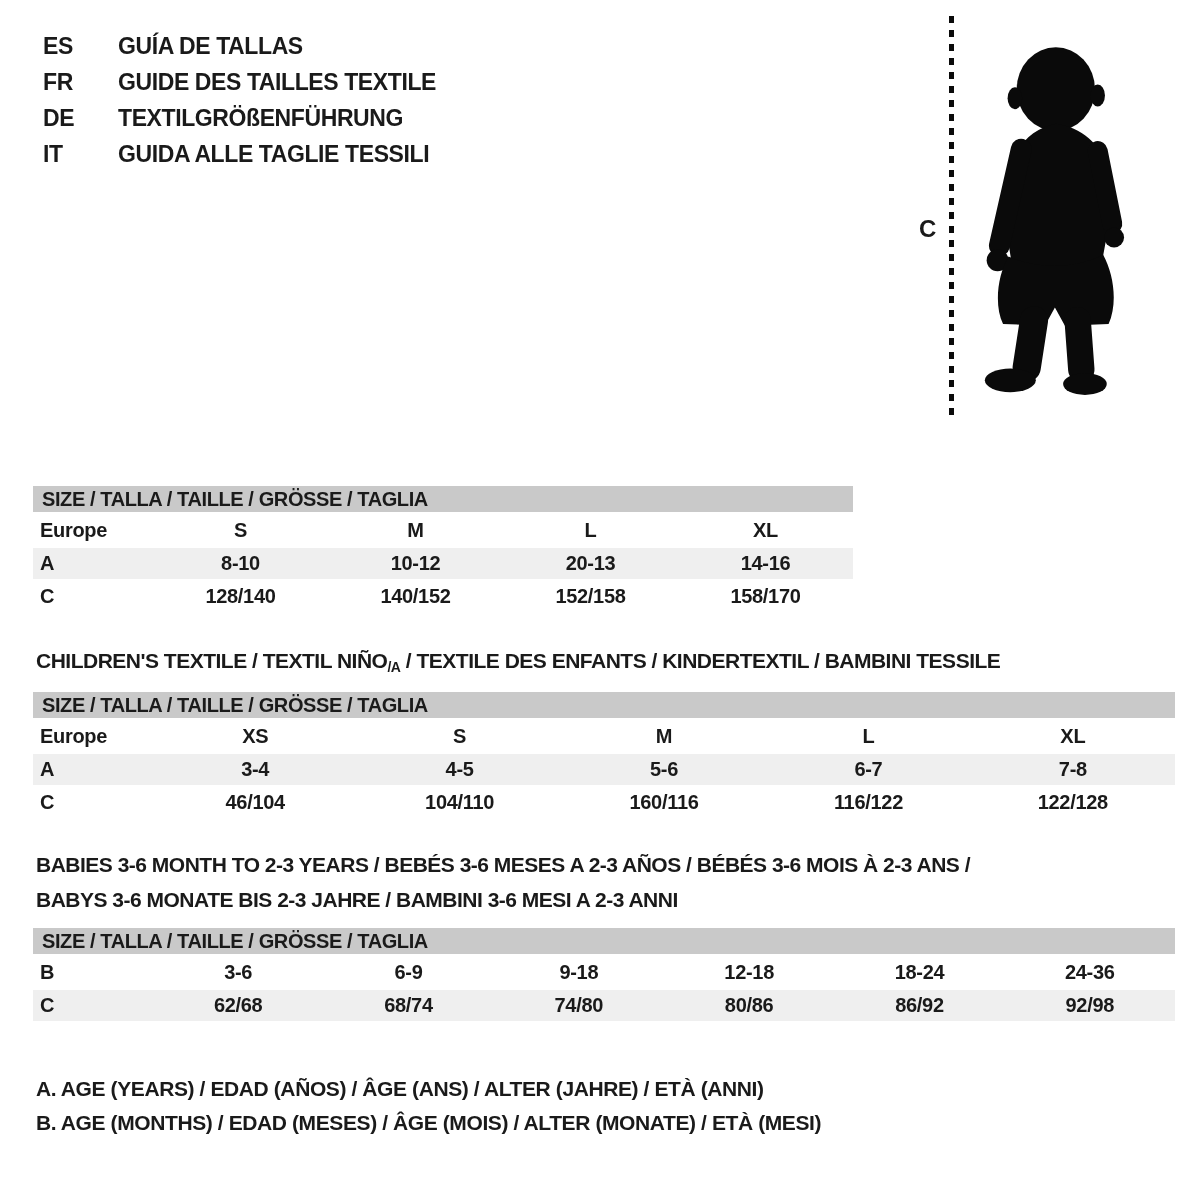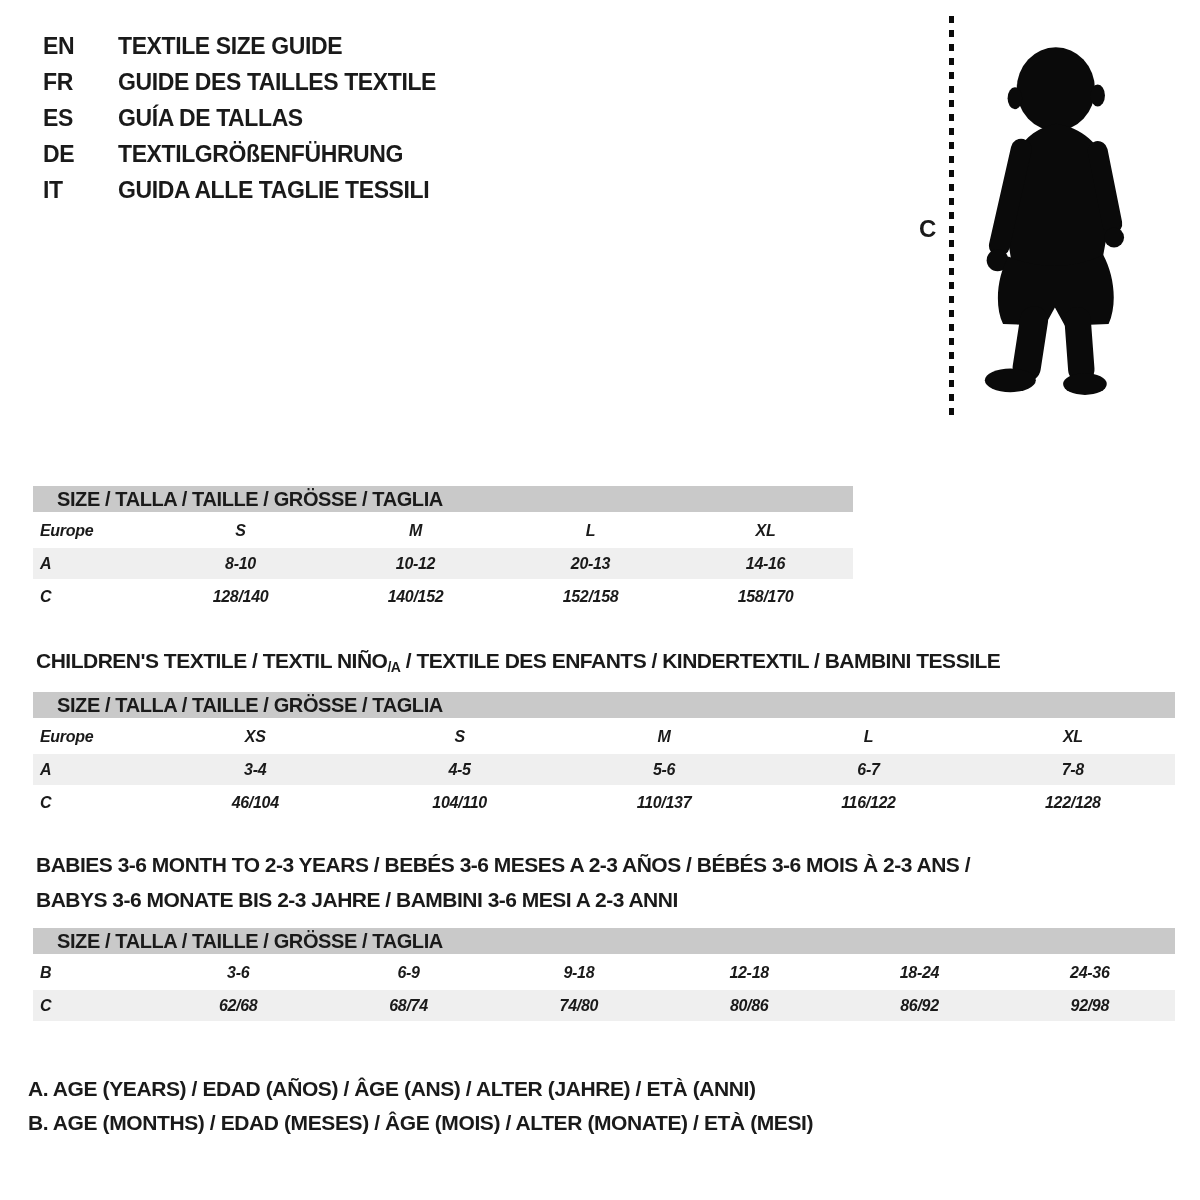--- a/index.html
+++ b/index.html
@@ -39,50 +39,46 @@
   .sil-st{stroke:var(--sil);fill:none;}
 
   
   .sec-title{position:absolute;left:36px;font-size:21px;line-height:34px;letter-spacing:-0.5px;white-space:nowrap;}
   .sub-a{font-size:14px;vertical-align:-4px;}
 
   
   .tblock{position:absolute;left:33px;}
   .band{
     height:26px;line-height:26px;background:var(--band);
-    font-size:20px;padding-left:24px;letter-spacing:-0.4px;
+    font-size:20px;padding-left:9px;letter-spacing:-0.4px;
   }
-  .trow{display:flex;height:31px;line-height:31px;font-size:16px;margin-top:2px;font-style:italic;}
+  .trow{display:flex;height:31px;line-height:31px;font-size:20px;margin-top:2px;}
   .trow.light{background:var(--row-light);}
   .trow .tlabel{width:120px;padding-left:7px;text-align:left;}
   .trow .tcell{flex:1;text-align:center;}
   .w-junior{width:820px;}
   .w-wide{width:1142px;}
   .first-row{margin-top:3px;}
 
   
-  .legend{position:absolute;left:28px;top:1072px;font-size:21px;line-height:34px;letter-spacing:-0.4px;}
+  .legend{position:absolute;left:36px;top:1072px;font-size:21px;line-height:34px;letter-spacing:-0.4px;}
 </style>
 </head>
 <body>
 
 <div class="page">
 
   <div class="langs">
     <div class="lang-row">
-      <span class="lang-code">EN</span>
-      <span class="lang-label">TEXTILE SIZE GUIDE</span>
+      <span class="lang-code">ES</span>
+      <span class="lang-label">GUÍA DE TALLAS</span>
     </div>
     <div class="lang-row">
       <span class="lang-code">FR</span>
       <span class="lang-label">GUIDE DES TAILLES TEXTILE</span>
-    </div>
-    <div class="lang-row">
-      <span class="lang-code">ES</span>
-      <span class="lang-label">GUÍA DE TALLAS</span>
     </div>
     <div class="lang-row">
       <span class="lang-code">DE</span>
       <span class="lang-label">TEXTILGRÖßENFÜHRUNG</span>
     </div>
     <div class="lang-row">
       <span class="lang-code">IT</span>
       <span class="lang-label">GUIDA ALLE TAGLIE TESSILI</span>
     </div>
   </div>
@@ -148,21 +144,21 @@
       <span class="tcell">3-4</span>
       <span class="tcell">4-5</span>
       <span class="tcell">5-6</span>
       <span class="tcell">6-7</span>
       <span class="tcell">7-8</span>
     </div>
     <div class="trow">
       <span class="tlabel">C</span>
       <span class="tcell">46/104</span>
       <span class="tcell">104/110</span>
-      <span class="tcell">110/137</span>
+      <span class="tcell">160/116</span>
       <span class="tcell">116/122</span>
       <span class="tcell">122/128</span>
     </div>
   </div>
 
   <h2 class="sec-title" style="top:848px">BABIES 3-6 MONTH TO 2-3 YEARS / BEBÉS 3-6 MESES A 2-3 AÑOS / BÉBÉS 3-6 MOIS À 2-3 ANS /</h2>
   <h2 class="sec-title" style="top:883px">BABYS 3-6 MONATE BIS 2-3 JAHRE / BAMBINI 3-6 MESI A 2-3 ANNI</h2>
   <div class="tblock w-wide" style="top:928px">
     <div class="band">SIZE / TALLA / TAILLE / GRÖSSE / TAGLIA</div>
     <div class="trow first-row">

